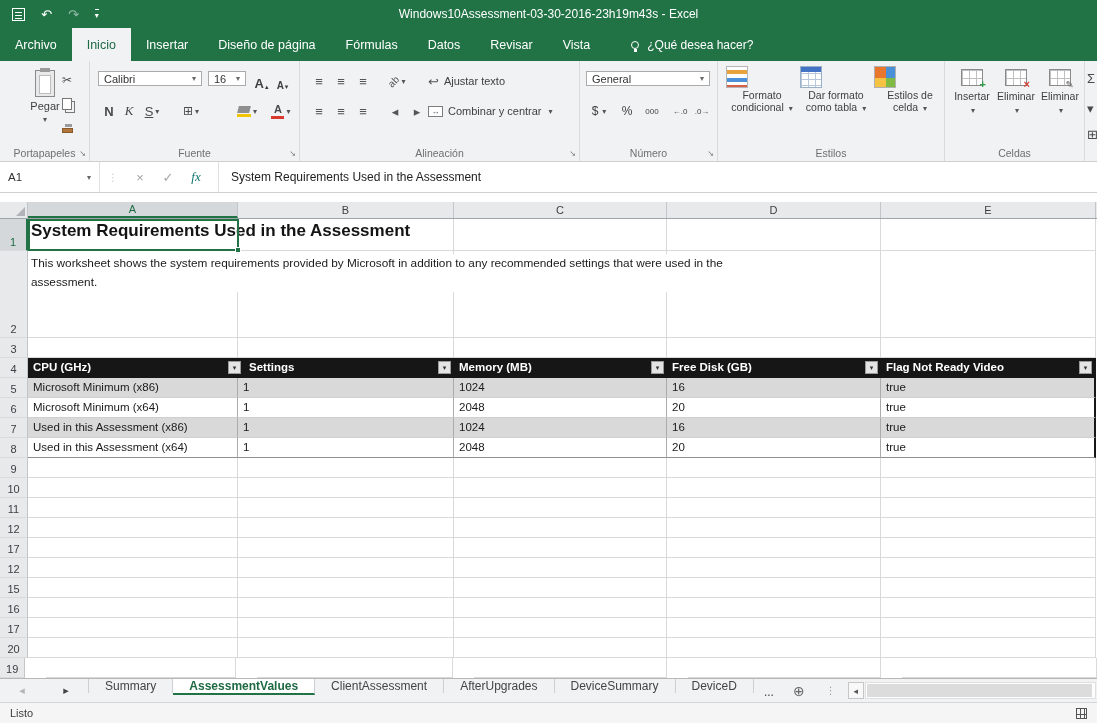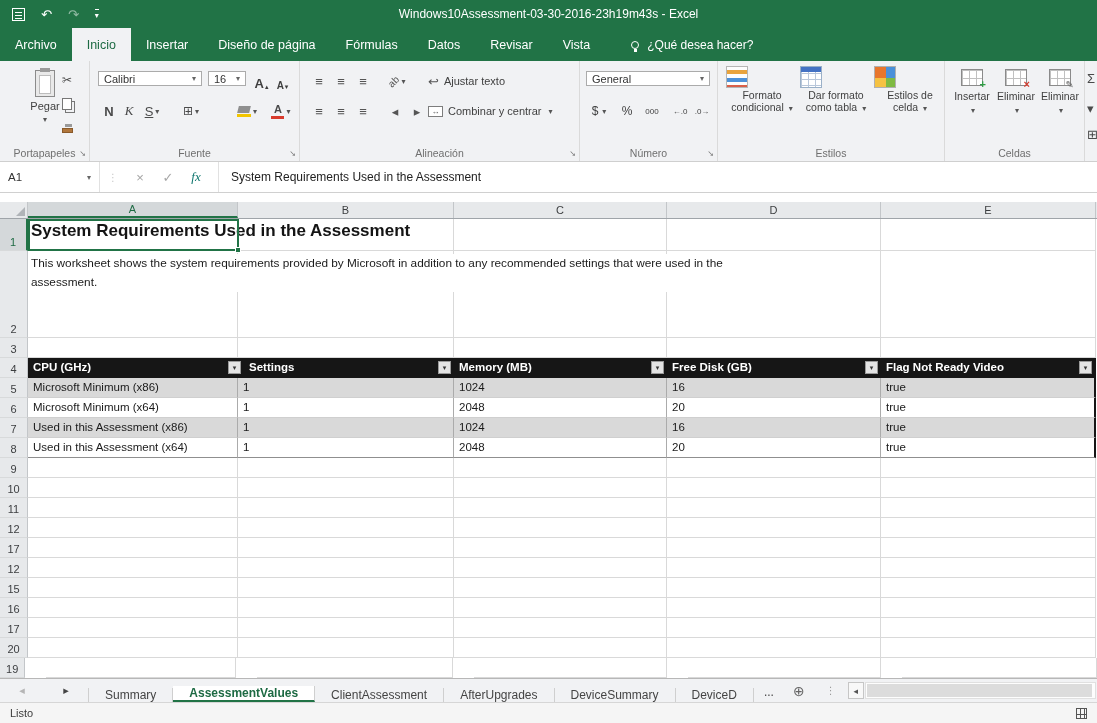--- a/index.html
+++ b/index.html
@@ -98,21 +98,21 @@
 .td-cell.band{background:#d9d9d9}
 .td-cell.t-bottom{border-bottom:1px solid #8f8f8f}
 .t-right{border-right:2px solid #161616 !important}
 .selection{position:absolute;left:28px;top:0;width:211px;height:32px;border:2px solid #217346;z-index:20;pointer-events:none}
 .selection .handle{position:absolute;right:-4px;bottom:-4px;width:6px;height:6px;background:#217346;border:1px solid #fff}
 
 
 .tabbar{position:absolute;top:678px;left:0;right:0;height:24px;background:#f1f2f4;border-top:1px solid #b7b7b7;display:flex;align-items:stretch}
 .nav{width:44px;display:flex;align-items:center;justify-content:center;font-size:11px;color:#444}
 .nav.dim{color:#b5b5b5}
-.stabs{display:flex;align-items:flex-end}
+.stabs{display:flex;align-items:flex-start}
 .stab{display:flex;align-items:center;padding:0 16px;font-size:12px;color:#444;border-right:1px solid #cfcfcf;white-space:nowrap}
 .stab:first-child{border-left:1px solid #cfcfcf}
 .stab.active{background:#fff;color:#1d6a43;font-weight:bold;border-bottom:2px solid #217346}
 .ellip{display:flex;align-items:flex-end;padding:0 10px 3px;font-size:12px;color:#444}
 .addsheet{display:flex;align-items:center;padding:0 9px;font-size:14px;color:#666}
 .splitter{display:flex;align-items:center;color:#9a9a9a;padding:0 12px;font-size:10px}
 .hscroll-left{width:16px;border:1px solid #c6c6c6;background:#f8f8f8;display:flex;align-items:center;justify-content:center;font-size:9px;color:#555;margin:3px 0}
 .hscroll-track{flex:1;margin:3px 1px;background:#fdfdfd;border:1px solid #e0e0e0;position:relative}
 .hscroll-track .thumb{position:absolute;left:1px;top:1px;bottom:1px;width:225px;background:#dcdcdc}
 

